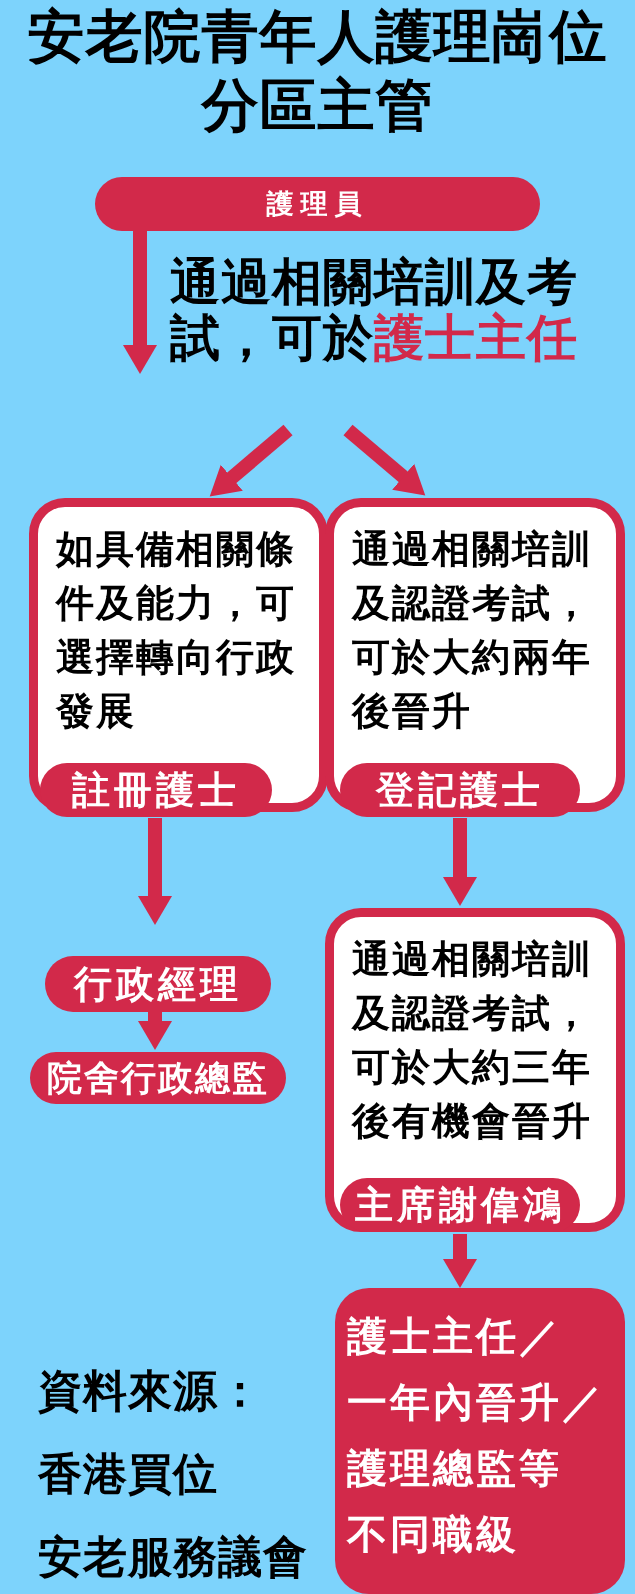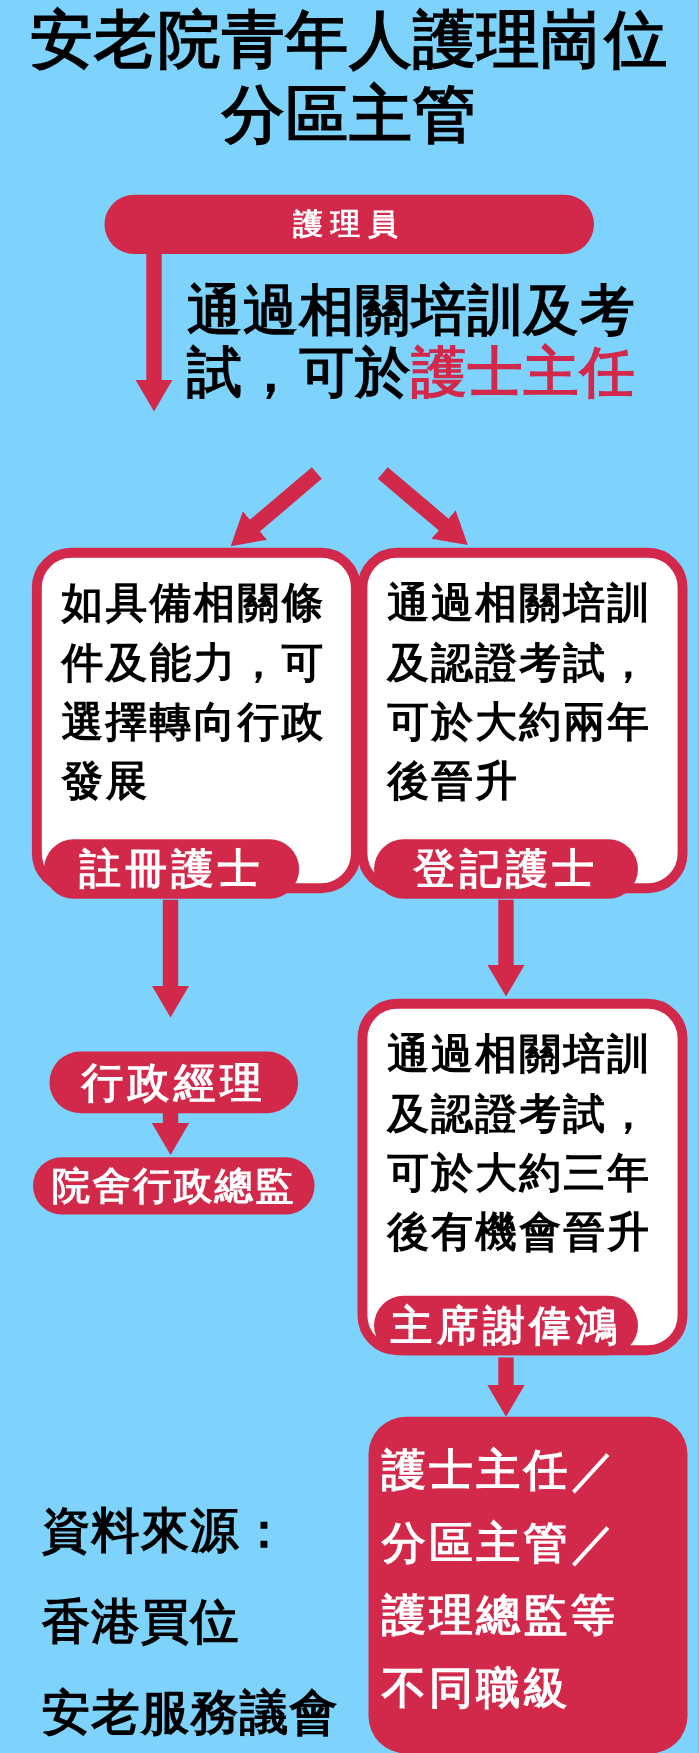--- a/index.html
+++ b/index.html
@@ -151,21 +151,21 @@
   <div class="box" style="left:325px; top:908px; width:300px; height:324px;">
     <div class="box-text">通過相關培訓
 及認證考試，
 可於大約三年
 後有機會晉升</div>
   </div>
   <div class="pill pill-md" style="left:340px; top:1178px; width:240px; height:54px;">主席謝偉鴻</div>
 
   <div class="final-box">
     <div class="final-text">護士主任／
-分區主管／
+一年內晉升／
 護理總監等
 不同職級</div>
   </div>
 
   <div class="source">資料來源：
 香港買位
 安老服務議會
 主席謝偉鴻</div>
 
 </div>

